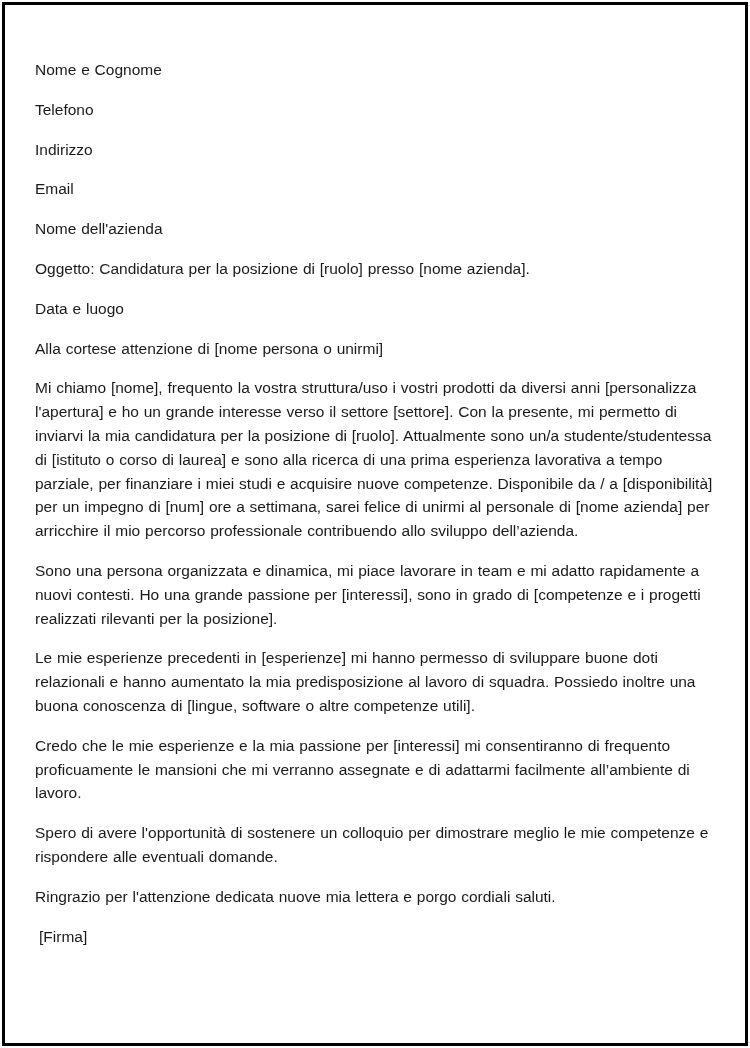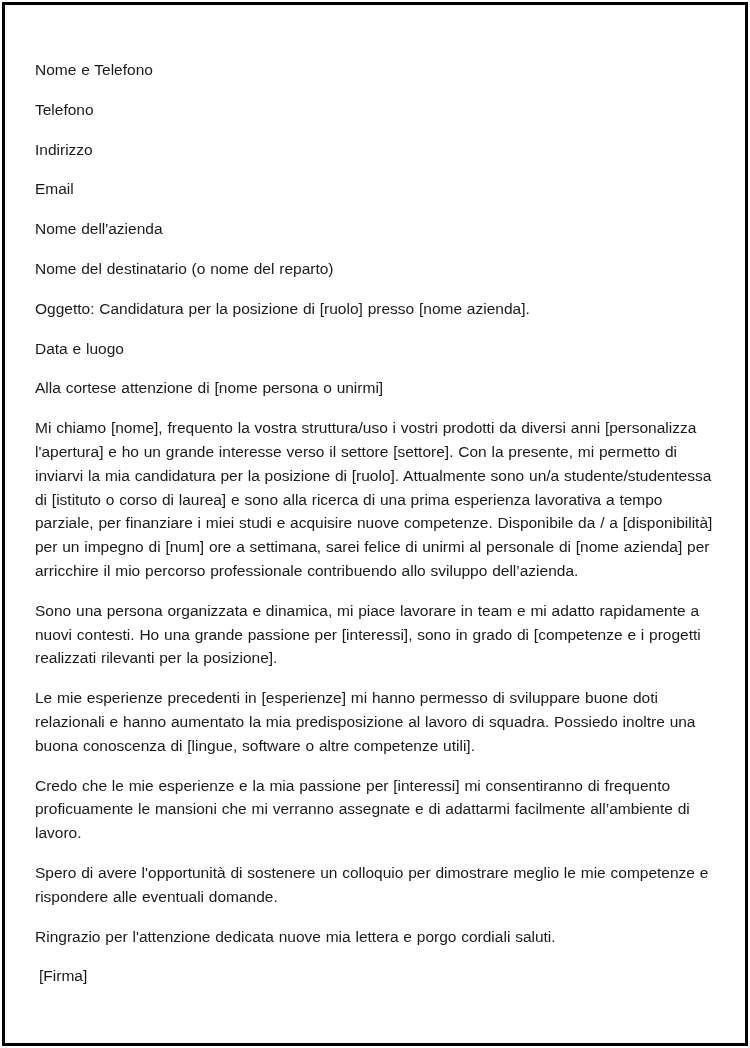--- a/index.html
+++ b/index.html
@@ -38,27 +38,26 @@
   }
   .signature {
     padding-left: 4px;
   }
 </style>
 </head>
 <body>
 
 <div class="page">
 
-  <p>Nome e Telefono</p>
+  <p>Nome e Cognome</p>
   <p>Telefono</p>
   <p>Indirizzo</p>
   <p>Email</p>
 
   <p class="align-right">Nome dell'azienda</p>
-  <p class="align-right">Nome del destinatario (o nome del reparto)</p>
 
   <p>Oggetto: Candidatura per la posizione di [ruolo] presso [nome azienda].</p>
 
   <p>Data e luogo</p>
 
   <p>Alla cortese attenzione di [nome persona o unirmi]</p>
 
   <p>Mi chiamo [nome], frequento la vostra struttura/uso i vostri prodotti da diversi anni [personalizza l'apertura] e ho un grande interesse verso il settore [settore]. Con la presente, mi permetto di inviarvi la mia candidatura per la posizione di [ruolo]. Attualmente sono un/a studente/studentessa di [istituto o corso di laurea] e sono alla ricerca di una prima esperienza lavorativa a tempo parziale, per finanziare i miei studi e acquisire nuove competenze. Disponibile da / a [disponibilità] per un impegno di [num] ore a settimana, sarei felice di unirmi al personale di [nome azienda] per arricchire il mio percorso professionale contribuendo allo sviluppo dell’azienda.</p>
   <p>Sono una persona organizzata e dinamica, mi piace lavorare in team e mi adatto rapidamente a nuovi contesti. Ho una grande passione per [interessi], sono in grado di [competenze e i progetti realizzati rilevanti per la posizione].</p>
   <p>Le mie esperienze precedenti in [esperienze] mi hanno permesso di sviluppare buone doti relazionali e hanno aumentato la mia predisposizione al lavoro di squadra. Possiedo inoltre una buona conoscenza di [lingue, software o altre competenze utili].</p>

